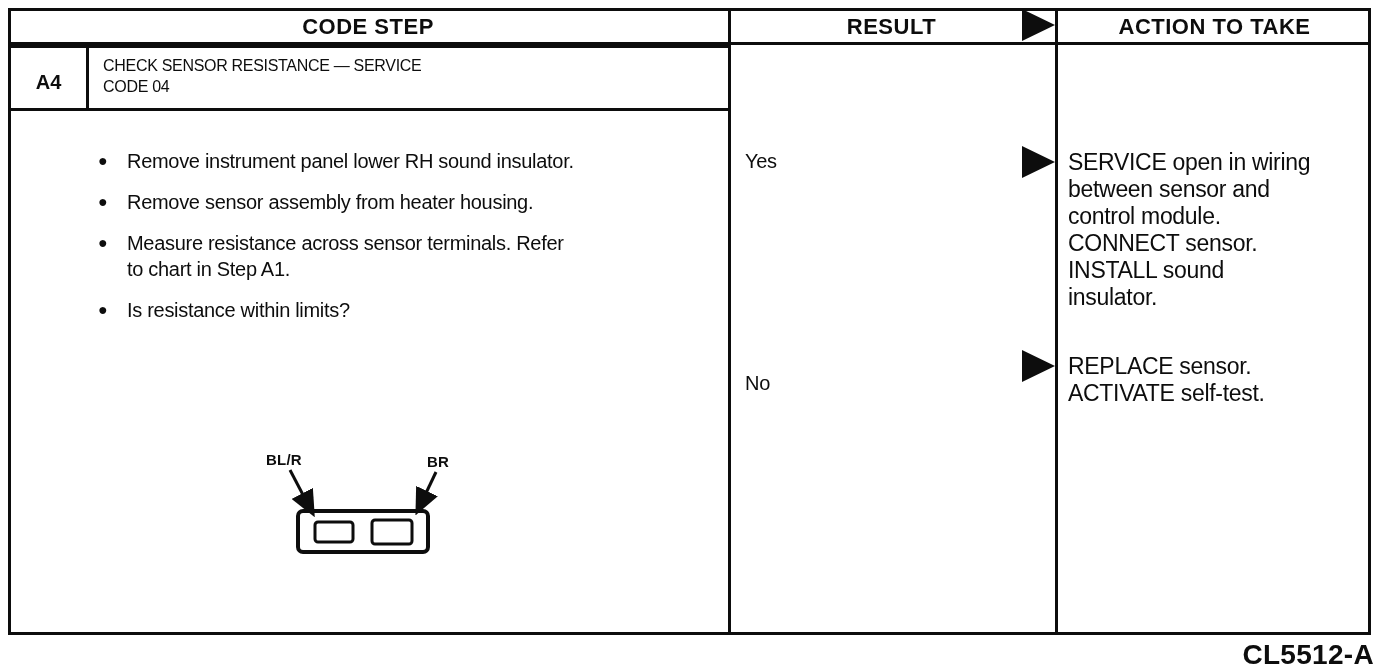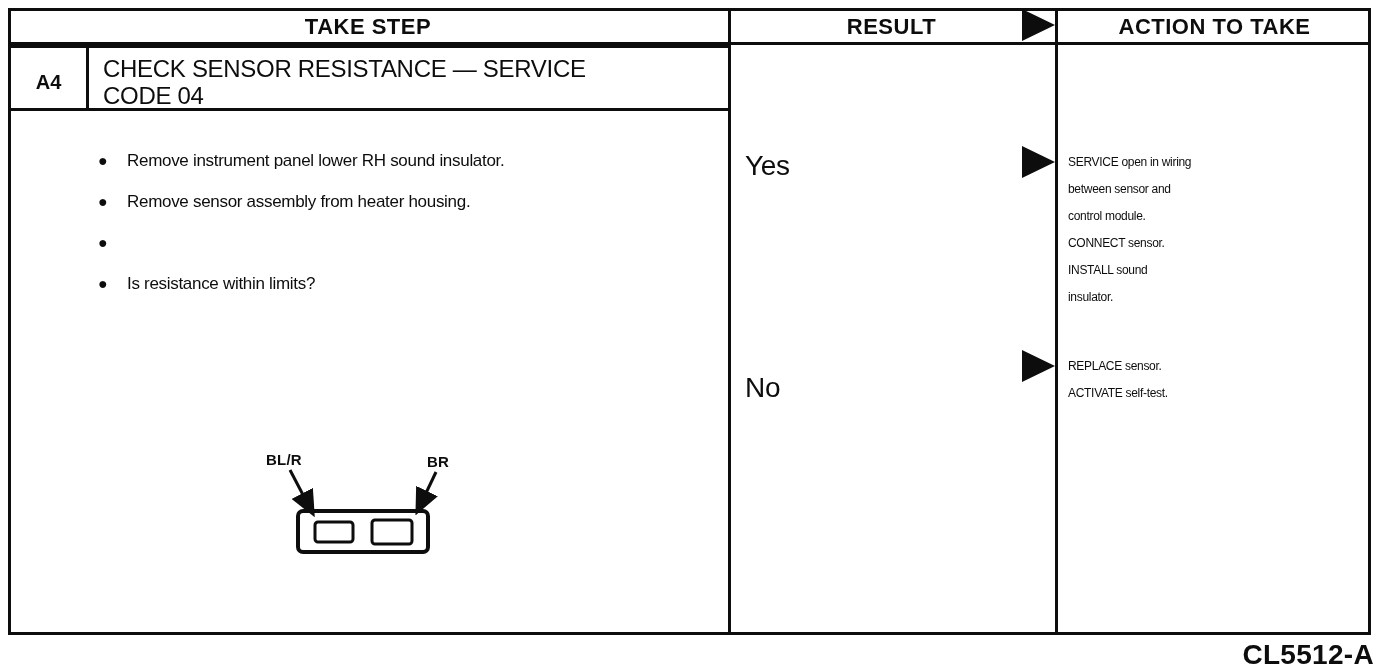--- a/index.html
+++ b/index.html
@@ -51,56 +51,56 @@
     display: flex;
   }
   .step-id-cell {
     width: 78px; border-right: 3px solid #0d0d0d;
     display: flex; align-items: flex-start; justify-content: center;
     padding-top: 23px;
     font-weight: bold; font-size: 20px;
   }
   .step-title-cell {
     flex: 1; padding: 7px 4px 0 14px;
-    font-size: 24px; line-height: 27px;
+    font-size: 16px; line-height: 21px;
     letter-spacing: -0.3px;
     white-space: pre-line;
   }
   
   .bullets { position: absolute; left: 98px; top: 148px; width: 622px; }
   .bullet-item { display: flex; margin-bottom: 15px; }
   .bullet-marker {
     width: 16px; flex: 0 0 16px;
     font-size: 16px; line-height: 26px;
     margin-right: 13px;
   }
   .bullet-text {
-    font-size: 17px; line-height: 26px;
+    font-size: 20px; line-height: 26px;
     letter-spacing: -0.3px;
     white-space: pre-line;
   }
   
   .diagram { position: absolute; left: 250px; top: 444px; width: 230px; height: 118px; }
   .wire-label {
     position: absolute; font-size: 15px; font-weight: bold;
     letter-spacing: 0.2px; white-space: nowrap;
   }
   .wire-label-left { left: 16px; top: 7px; }
   .wire-label-right { left: 177px; top: 9px; text-align: center; }
   .diagram svg { position: absolute; left: 0; top: 0; }
   
   .result-label {
     position: absolute; left: 745px;
-    font-size: 28px; letter-spacing: -0.3px;
+    font-size: 20px; letter-spacing: -0.3px;
   }
   .result-yes { top: 150px; }
   .result-no  { top: 372px; }
   .action-text {
     position: absolute; left: 1068px; width: 298px;
-    font-size: 12px; line-height: 27px;
+    font-size: 23px; line-height: 27px;
     letter-spacing: -0.3px;
     white-space: pre-line;
   }
   .action-yes { top: 149px; }
   .action-no  { top: 353px; }
   
   .figure-code {
     position: absolute; right: 18px; top: 639px;
     font-size: 28px; font-weight: bold; letter-spacing: 0.3px;
   }
@@ -109,21 +109,21 @@
 <body>
 
 <div class="page">
 
   <div class="outer-border"></div>
   <div class="vline vline-1"></div>
   <div class="vline vline-2"></div>
   <div class="hline-header"></div>
 
   <div class="col-header col-header-test">
-    <span>TAKE STEP</span>
+    <span>CODE STEP</span>
   </div>
   <div class="col-header col-header-result">
     <span>RESULT</span>
   </div>
   <div class="tri tri-header"></div>
   <div class="col-header col-header-action">
     <span>ACTION TO TAKE</span>
   </div>
 
   <div class="step-box">
@@ -136,20 +136,22 @@
     <div class="bullet-item">
       <span class="bullet-marker">●</span>
       <span class="bullet-text">Remove instrument panel lower RH sound insulator.</span>
     </div>
     <div class="bullet-item">
       <span class="bullet-marker">●</span>
       <span class="bullet-text">Remove sensor assembly from heater housing.</span>
     </div>
     <div class="bullet-item">
       <span class="bullet-marker">●</span>
+      <span class="bullet-text">Measure resistance across sensor terminals. Refer
+to chart in Step A1.</span>
     </div>
     <div class="bullet-item">
       <span class="bullet-marker">●</span>
       <span class="bullet-text">Is resistance within limits?</span>
     </div>
   </div>
 
   <div class="diagram">
     <span class="wire-label wire-label-left">BL/R</span>
     <span class="wire-label wire-label-right">BR</span>

